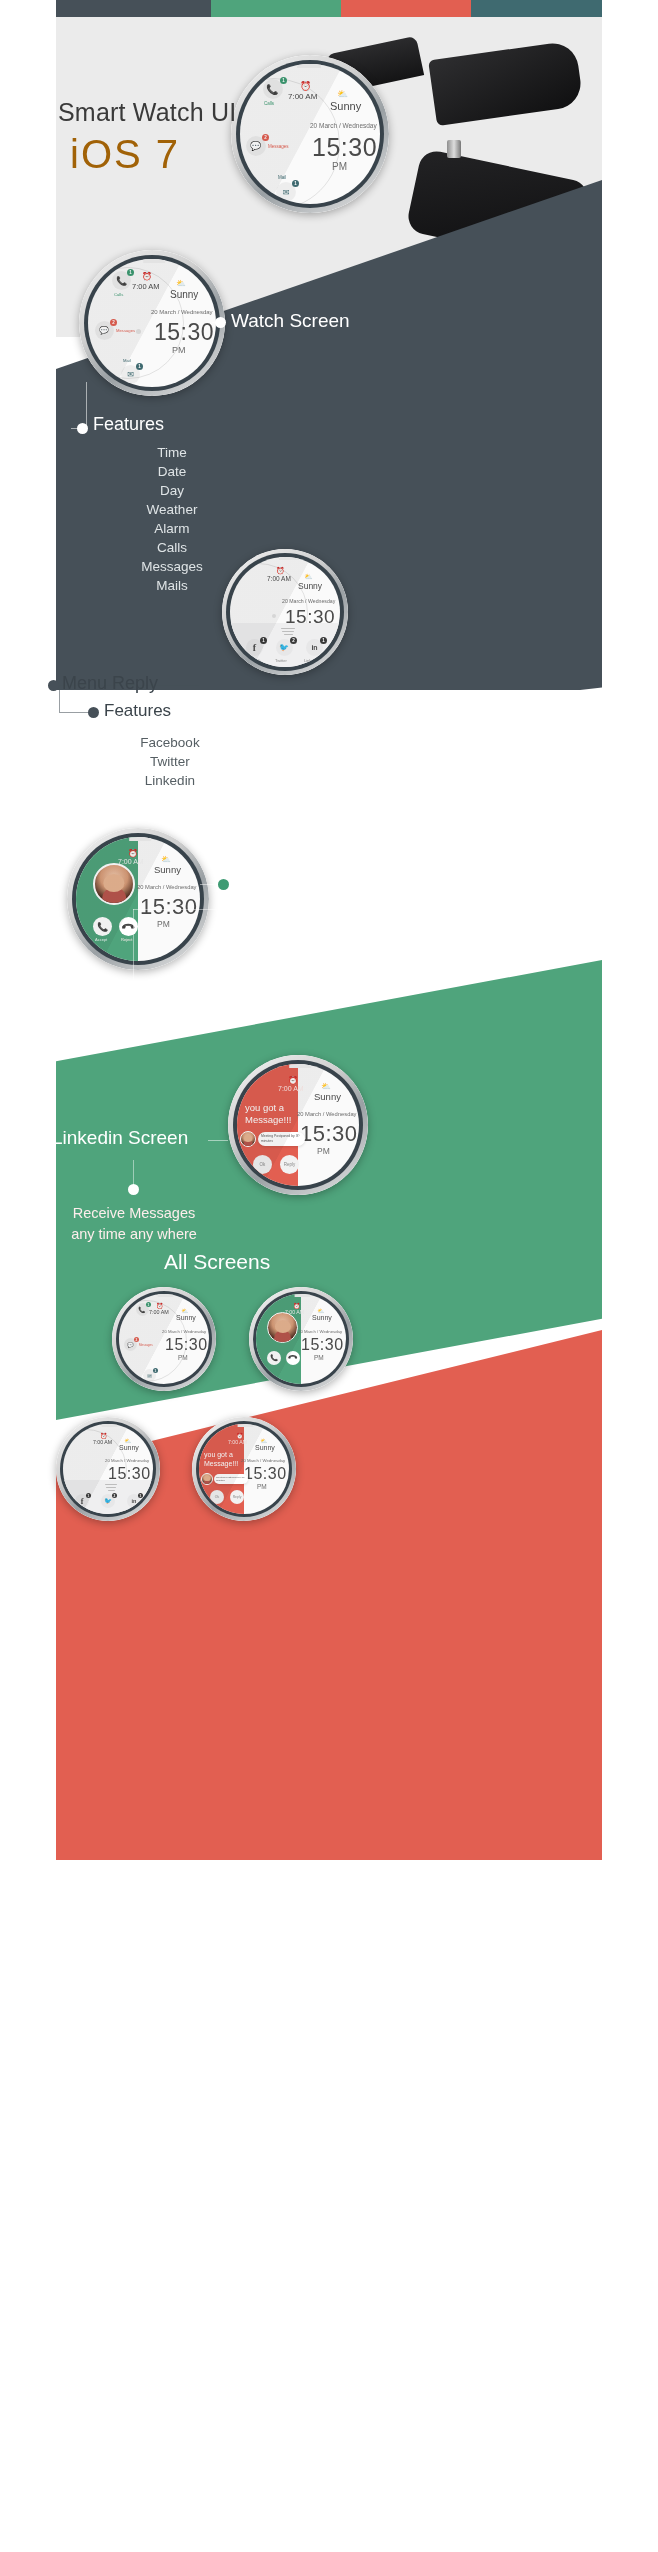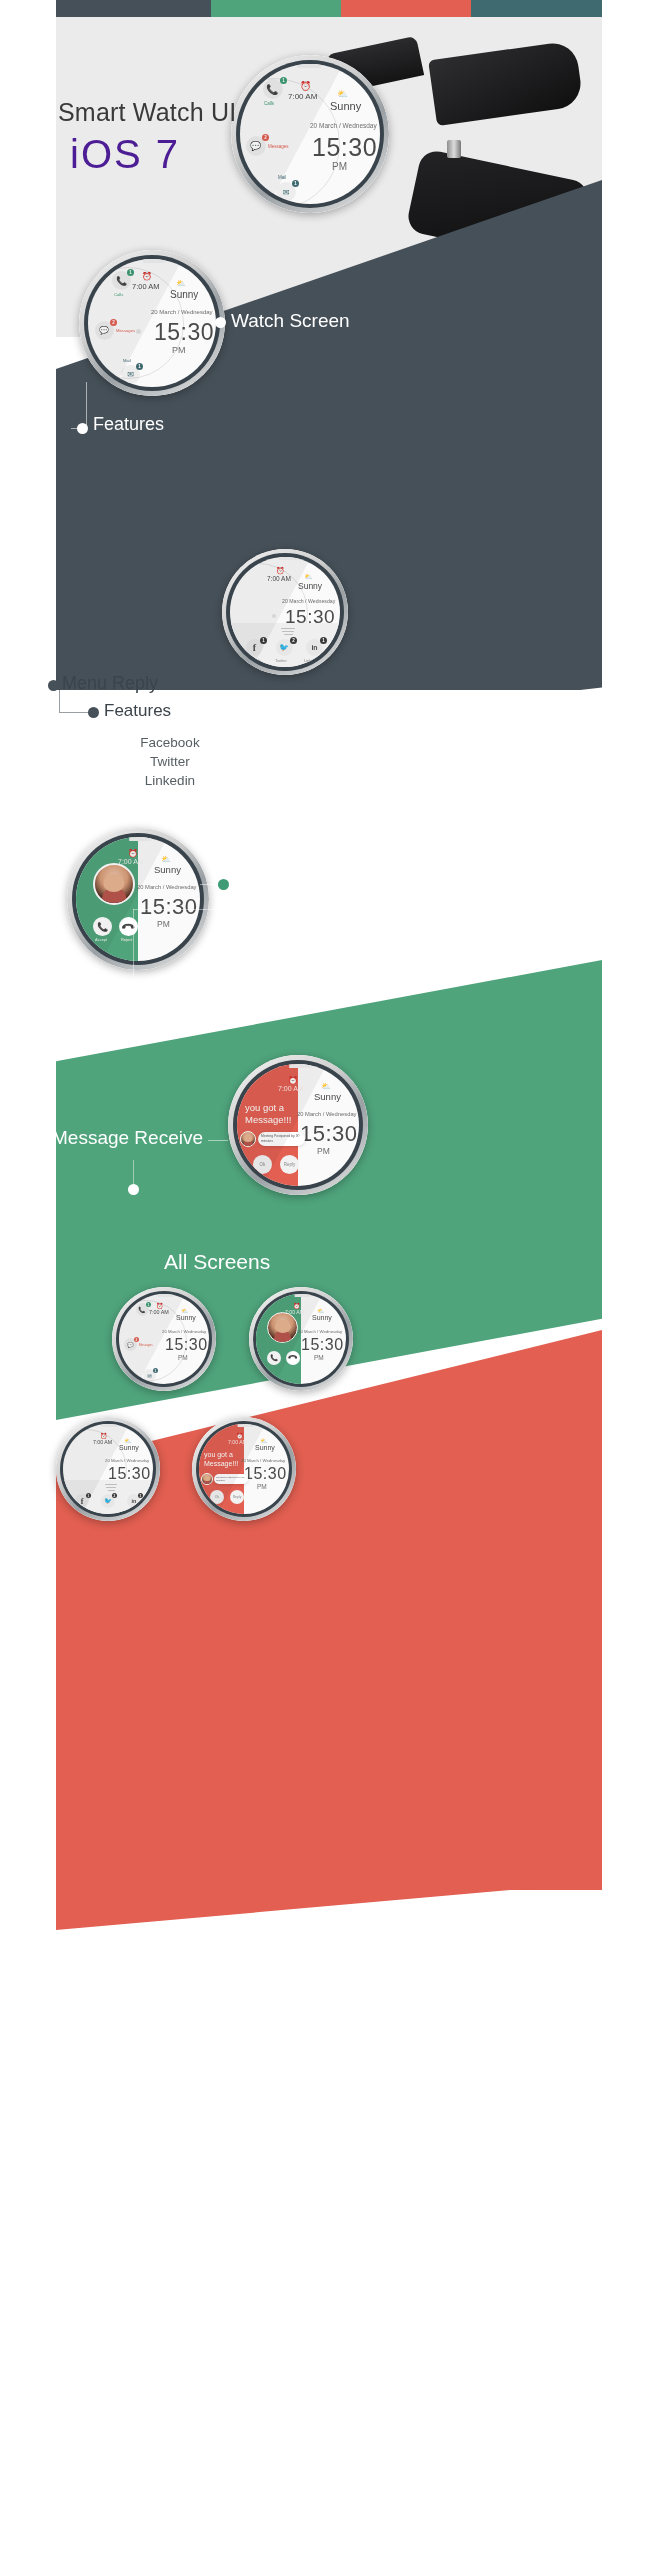--- a/index.html
+++ b/index.html
@@ -4,31 +4,31 @@
 <style>
   * { box-sizing: border-box; margin: 0; padding: 0; }
   body {
     width: 658px;
     height: 2552px;
     background: #ffffff;
     font-family: "Liberation Sans", sans-serif;
     overflow: hidden;
     position: relative;
   }
-  .page { position: relative; width: 658px; height: 2552px; background:#fff; overflow:hidden; }
+  .page { position: relative; width: 658px; height: 1860px; background:#fff; overflow:hidden; }
 
   
   .topbar { position:absolute; top:0; left:56px; width:546px; height:17px; display:flex; }
   .topbar .seg { height:100%; }
 
   
   .hero { position:absolute; top:17px; left:56px; width:546px; height:320px; background:#ebebeb; }
 
   .hero-title { position:absolute; left:58px; top:98px; font-size:25px; color:#3a3a3a; font-weight:300; letter-spacing:.2px; }
-  .hero-sub   { position:absolute; left:70px; top:132px; font-size:40px; color:#4c1d95; font-weight:300; letter-spacing:2px; }
+  .hero-sub   { position:absolute; left:70px; top:132px; font-size:40px; color:#a16207; font-weight:300; letter-spacing:2px; }
   
   .slate-area {
     position:absolute; left:56px; top:180px; width:546px; height:525px;
     background:#465058;
     clip-path: polygon(0% 36%, 100% 0%, 100% 100%, 0% 100%);
   }
 
   
   .white-wedge {
     position:absolute; left:56px; top:620px; width:546px; height:130px;
@@ -221,20 +221,30 @@
 
   <div class="leader" style="left:212px; top:322px; width:14px; height:1px;"></div>
   <span class="bullet" style="position:absolute; left:215px; top:317px;"></span>
   <div class="label-main" style="left:231px; top:310px; font-size:19px;">Watch Screen</div>
 
   <div class="leader" style="left:86px; top:382px; width:1px; height:46px;"></div>
   <div class="leader" style="left:71px; top:428px; width:16px; height:1px;"></div>
   <span class="bullet" style="position:absolute; left:77px; top:423px;"></span>
   <div class="label-main" style="left:93px; top:414px; font-size:18px;">Features</div>
 
+  <div class="feat-list" style="left:92px; top:443px; width:160px;">
+    <div>Time</div>
+    <div>Date</div>
+    <div>Day</div>
+    <div>Weather</div>
+    <div>Alarm</div>
+    <div>Calls</div>
+    <div>Messages</div>
+    <div>Mails</div>
+  </div>
 
   <div class="white-wedge"></div>
   <div class="white-band"></div>
 
   <div class="watch" style="left:222px; top:549px; width:126px; height:126px;">
     <div class="bezel"></div>
     <div class="ring" style="inset:4px;"></div>
     <div class="face" style="inset:8px;">
       <div class="notch" style="left:50%; top:0; width:20px; height:3px; transform:translateX(-30%);"></div>
       <div class="arc" style="left:-22px; top:6px; width:100px; height:100px;"></div>
@@ -361,25 +371,29 @@
       <div class="pill-btn" style="left:16px; top:91px; width:19px; height:19px;">
         <span style="font-size:4.5px;">Ok</span>
       </div>
       <div class="pill-btn" style="left:43px; top:91px; width:19px; height:19px;">
         <span style="font-size:4.5px;">Reply</span>
       </div>
     </div>
   </div>
 
   <div class="leader" style="left:208px; top:1140px; width:20px; height:1px; background:rgba(255,255,255,.5);"></div>
-  <div class="label-main" style="left:52px; top:1127px; font-size:19px;">Message Receive</div>
+  <div class="label-main" style="left:52px; top:1127px; font-size:19px;">Linkedin Screen</div>
 
   <div class="leader" style="left:133px; top:1160px; width:1px; height:26px; background:rgba(255,255,255,.45);"></div>
   <span class="bullet" style="position:absolute; left:128px; top:1184px;"></span>
 
+  <div class="label-main" style="left:50px; top:1203px; width:168px; text-align:center; font-size:14.5px; line-height:21px; color:#fdeeec;">
+    <div>Receive Messages</div>
+    <div>any time any where</div>
+  </div>
 
   <div class="all-screens-title" style="left:164px; top:1250px; font-size:21px;">All Screens</div>
 
   <div class="watch" style="left:112px; top:1287px; width:104px; height:104px;">
     <div class="bezel"></div>
     <div class="ring" style="inset:4px;"></div>
     <div class="face" style="inset:7px;">
       <div class="notch" style="left:50%; top:0; width:16px; height:3px; transform:translateX(-40%);"></div>
       <div class="arc" style="left:-14px; top:6px; width:82px; height:82px;"></div>
       <div class="w-ico" style="left:37px; top:8px; font-size:6px; color:#4a4a4a;">⏰</div>

